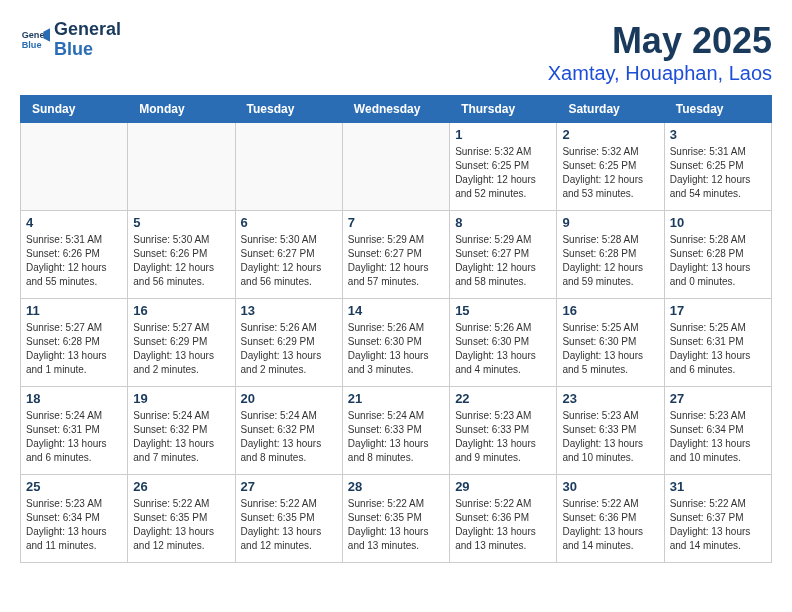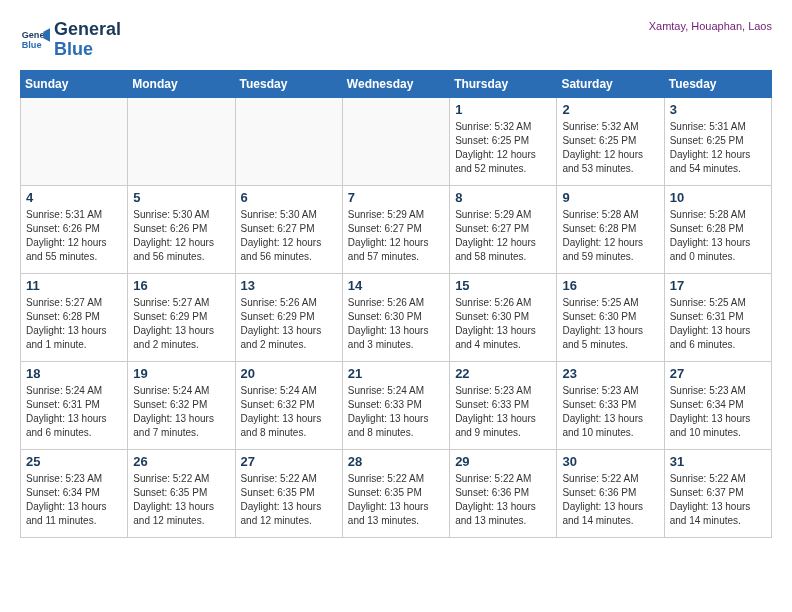--- a/index.html
+++ b/index.html
@@ -34,32 +34,32 @@
     }
     .title-block {
       text-align: right;
     }
     .month-title {
       font-size: 36px;
       font-weight: bold;
       color: #1a3a5c;
     }
     .subtitle {
-      font-size: 11px;
-      color: #701a75;
+      font-size: 20px;
+      color: #1d4ed8;
     }
     .calendar {
       width: 100%;
       border-collapse: collapse;
       font-size: 11px;
     }
     .calendar th {
       background: #2a6db5;
       color: #fff;
-      padding: 6px 4px;
+      padding: 6px 11px;
       text-align: left;
       font-size: 12px;
       border: 1px solid #2a6db5;
     }
     .calendar td {
       border: 1px solid #ccc;
       vertical-align: top;
       padding: 4px 5px;
       width: calc(100% / 7);
       min-height: 85px;
@@ -92,20 +92,21 @@
       <text x="2" y="16" font-size="11" font-weight="bold" fill="#1a3a5c">General</text>
       <text x="2" y="28" font-size="11" font-weight="bold" fill="#2a6db5">Blue</text>
       <polygon points="28,8 36,4 36,20 28,16" fill="#2a6db5"></polygon>
     </svg>
     <div>
       <div class="logo-text">General</div>
       <div class="logo-text logo-blue">Blue</div>
     </div>
   </div>
   <div class="title-block">
+    <div class="month-title">May 2025</div>
     <div class="subtitle">Xamtay, Houaphan, Laos</div>
   </div>
 </div>
 
 <table class="calendar">
   <thead>
     <tr>
     <th>Sunday</th>
         <th>Monday</th>
         <th>Tuesday</th>

